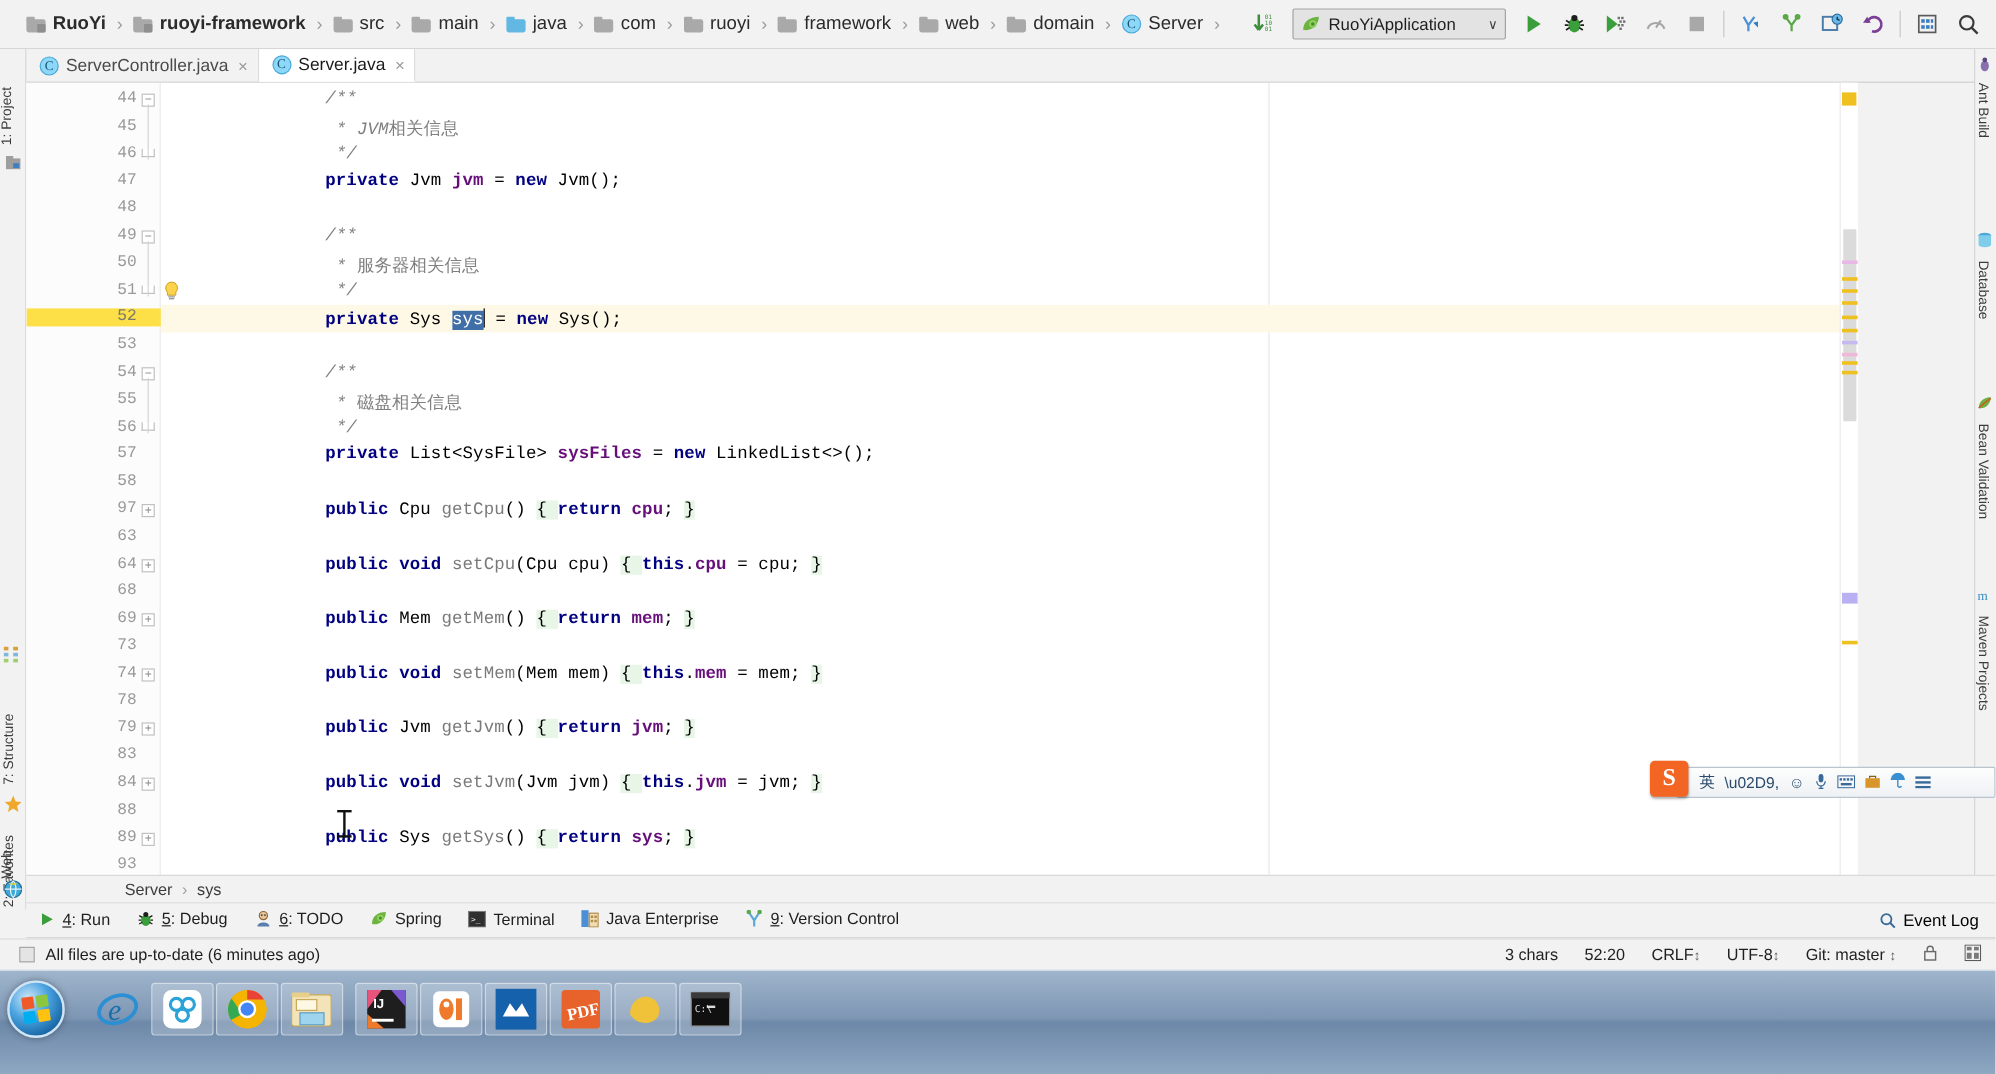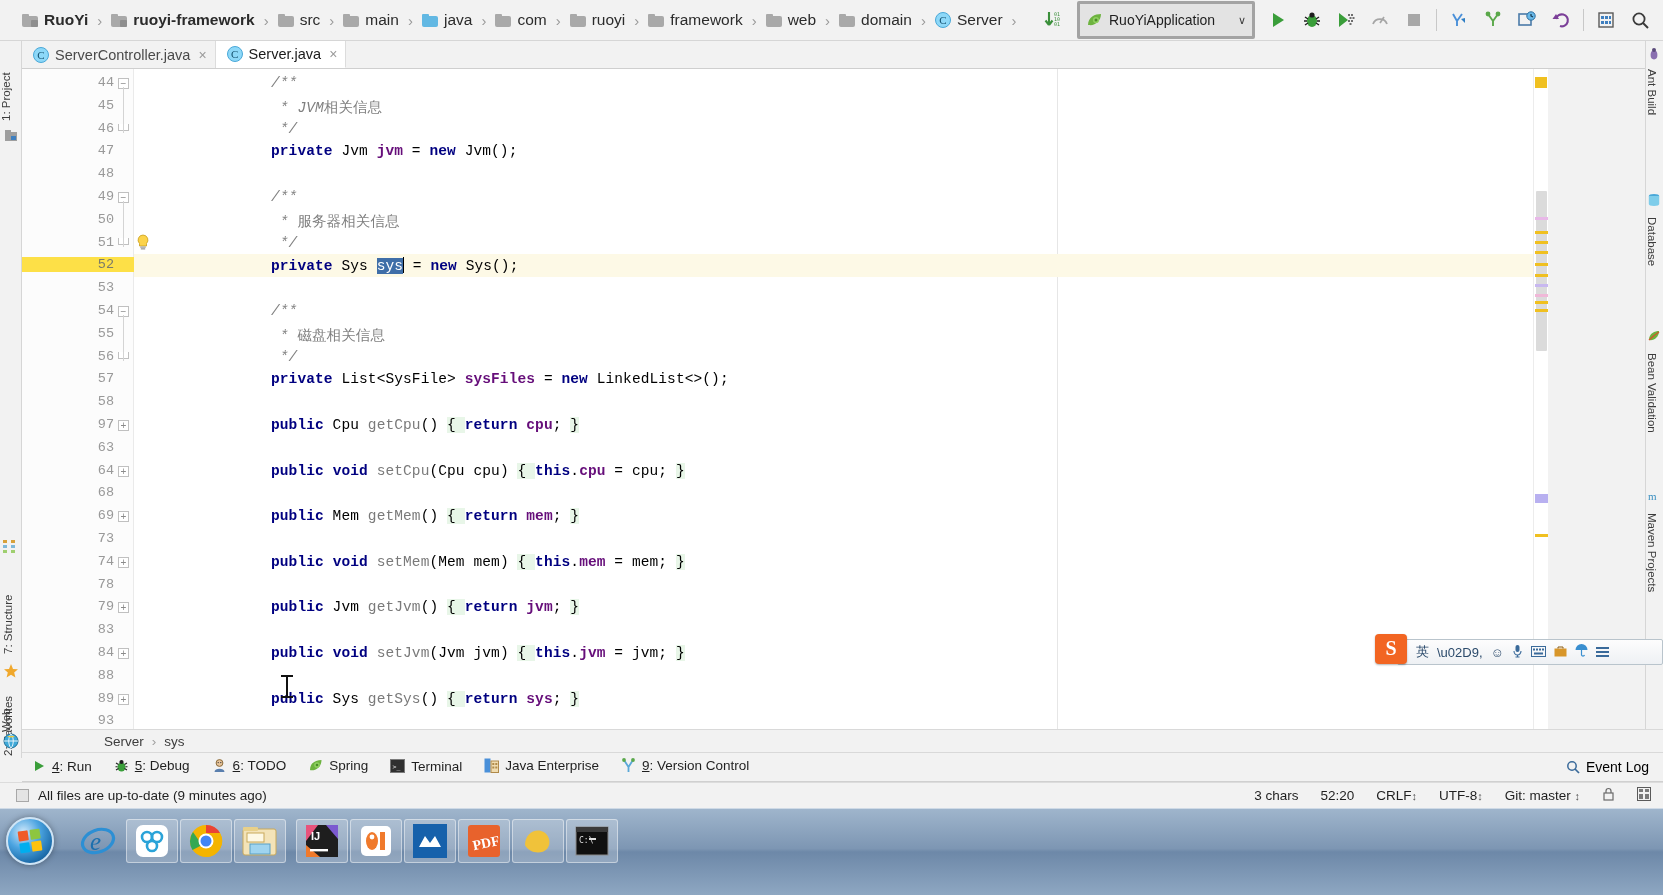--- a/index.html
+++ b/index.html
@@ -47,22 +47,22 @@
   }
 
   .nav-right { margin-left: auto; display: flex; align-items: center; padding-right: 6px; height: 41px; }
   .tb-btn {
     width: 34px; height: 32px; display: flex; align-items: center; justify-content: center;
     border-radius: 3px;
   }
   .tb-sep { width: 1px; height: 22px; background: #c8c8c8; margin: 0 5px; }
   .runcfg {
     display: flex; align-items: center; height: 26px; min-width: 178px;
-    background: #e3e3e3; border: 3px solid #a3a3a3; border-radius: 2px;
-    padding: 16px 6px; margin: 0 6px; font-size: 14px; color: #1e1e1e;
+    background: #e3e3e3; border: 1px solid #a3a3a3; border-radius: 2px;
+    padding: 4px 6px; margin: 0 6px; font-size: 14px; color: #1e1e1e;
   }
   .runcfg .leaf { width: 17px; height: 16px; margin-right: 6px; position: relative; }
   .runcfg .caret { margin-left: auto; color: #3c3c3c; font-size: 11px; }
 
   
   .tabbar {
     position: absolute; top: 41px; left: 22px; width: 1641px; height: 28px;
     background: #f2f2f2; border-bottom: 1px solid #cfcfcf; display: flex; align-items: flex-end;
   }
   .tab {
@@ -733,21 +733,21 @@
       <svg width="14" height="14" viewBox="0 0 14 14">
         <circle cx="6" cy="6" r="4.2" fill="none" stroke="#3a6a9a" stroke-width="1.5"></circle>
         <path d="M9 9 L13 13" stroke="#3a6a9a" stroke-width="1.7"></path>
       </svg>
       <span>Event Log</span>
     </div>
   </div>
 
   <div class="statusbar">
     <span class="sq"></span>
-    <span>All files are up-to-date (9 minutes ago)</span>
+    <span>All files are up-to-date (6 minutes ago)</span>
     <span class="st-right">
       <span>3 chars</span>
       <span>52:20</span>
       <span><span>CRLF</span><span class="updn">↕</span></span>
       <span><span>UTF-8</span><span class="updn">↕</span></span>
       <span><span>Git: master</span> <span class="updn">↕</span></span>
       <span>
         <svg width="13" height="14" viewBox="0 0 13 14">
             <rect x="2" y="6" width="9" height="7" fill="none" stroke="#6a6a6a" stroke-width="1.2"></rect>
             <path d="M4 6 V4 A2.5 2.5 0 0 1 9 4 V6" fill="none" stroke="#6a6a6a" stroke-width="1.2"></path>

